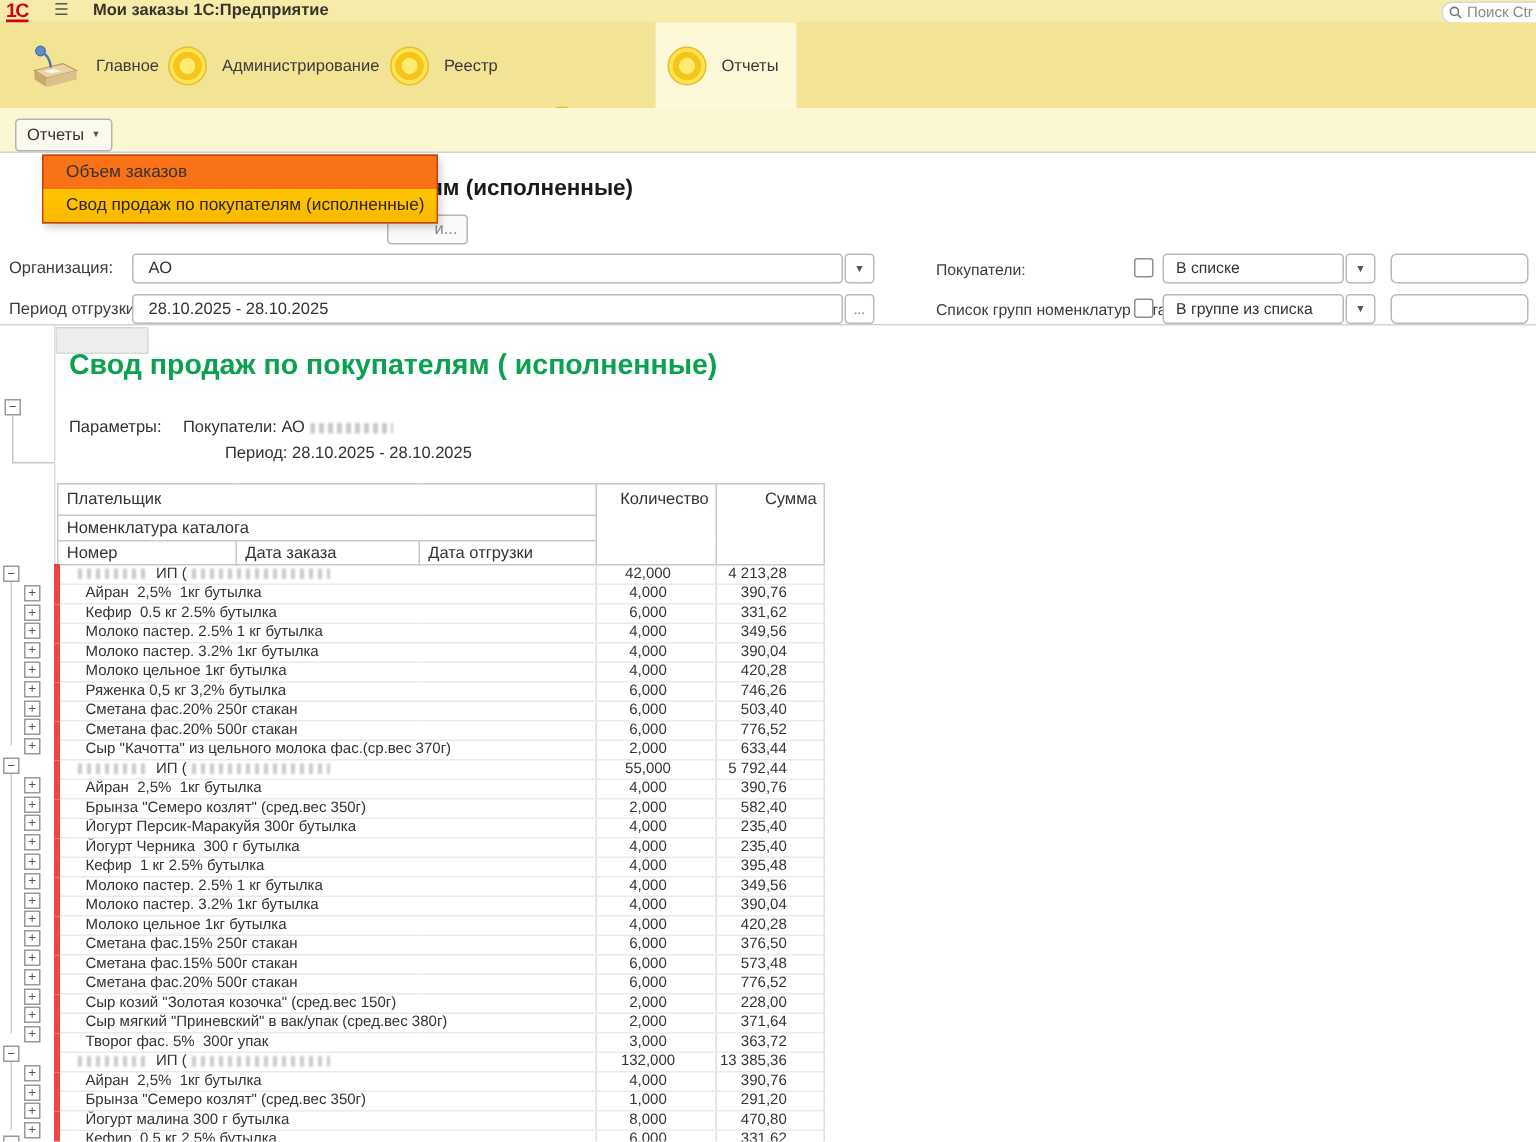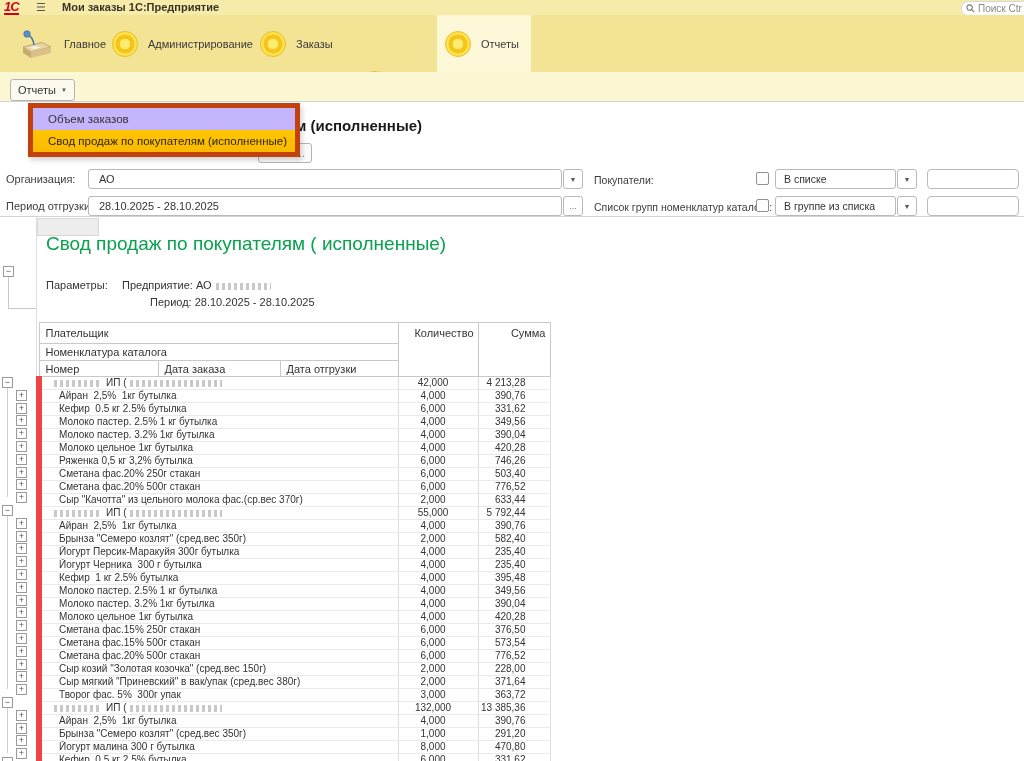--- a/index.html
+++ b/index.html
@@ -5,21 +5,21 @@
   html,body{margin:0;padding:0;}
   body{
     width:1024px;height:761px;position:relative;overflow:hidden;
     background:#fff;font-family:"Liberation Sans",sans-serif;
     -webkit-font-smoothing:antialiased;
   }
   
   #titlebar{position:absolute;left:0;top:0;width:1024px;height:15px;
     background:var(--titlebar-bg);border-bottom:1px solid #e6d88f;}
   #logo{position:absolute;left:4px;top:0px;font-size:13px;font-weight:bold;
-    color:var(--logo-red);letter-spacing:-1px;border-bottom:2px solid var(--logo-red);line-height:13px;font-style:italic;}
+    color:var(--logo-red);letter-spacing:-1px;border-bottom:2px solid var(--logo-red);line-height:13px;}
   #hamburger{position:absolute;left:36px;top:1px;font-size:11px;color:#555;line-height:13px;cursor:pointer;}
   #app-title{position:absolute;left:62px;top:1px;font-size:11px;font-weight:bold;color:#38332a;line-height:13px;}
   #searchbox{position:absolute;left:961px;top:1px;width:70px;height:13px;background:#fff;
     border:1px solid #d8d8d8;border-radius:7px 0 0 7px;display:flex;align-items:center;}
   #searchbox svg{margin-left:4px;flex:0 0 auto;}
   #search-ph{font-size:10px;color:#8a8a8a;margin-left:3px;white-space:nowrap;overflow:hidden;}
   
   #tabbar{position:absolute;left:0;top:15px;width:1024px;height:57px;background:var(--tabbar-bg);}
   .tab{position:absolute;top:0;height:57px;display:flex;align-items:center;
     padding:0 12px 0 8px;cursor:pointer;}
@@ -36,28 +36,28 @@
     border:1px solid #b3b3b3;border-radius:3px;background:#fcfaef;
     display:flex;align-items:center;font-size:11px;color:#333;cursor:pointer;}
   #reports-button .caret{font-size:6px;color:#555;margin-left:5px;}
   
   #content{position:absolute;left:0;top:102px;width:1024px;height:659px;background:#fff;}
   #page-title{position:absolute;left:85px;top:117px;font-size:15px;font-weight:bold;color:#1a1a1a;white-space:nowrap;z-index:2;}
   #partial-button{position:absolute;left:258px;top:143px;width:54px;height:20px;box-sizing:border-box;
     border:1px solid #b5b5b5;border-radius:3px;background:#fafafa;z-index:2;
     font-size:11px;color:#8a8a8a;text-align:right;padding:3px 6px 0 0;cursor:pointer;}
   
-  #dropdown{position:absolute;left:28px;top:103px;width:262px;background:#c4b5fd;
-    border:5px solid #c2410c;box-shadow:2px 3px 5px rgba(0,0,0,.18);z-index:10;}
+  #dropdown{position:absolute;left:28px;top:103px;width:262px;background:#f97316;
+    border:1px solid #c2410c;box-shadow:2px 3px 5px rgba(0,0,0,.18);z-index:10;}
   .menu-item{height:22px;line-height:22px;padding-left:15px;font-size:11.5px;color:#333;
     white-space:nowrap;cursor:pointer;}
   .menu-item.highlight{background:linear-gradient(var(--menu-highlight),#fbb900);color:#2e2600;}
   
   .flabel{position:absolute;font-size:11px;color:#3c3c3c;white-space:nowrap;z-index:1;}
-  .flabel.small{font-size:10.5px;}
+  .flabel.small{font-size:10.5px;margin-left:30px;}
   .field{position:absolute;height:20px;box-sizing:border-box;border:1px solid #b9b9b9;
     border-radius:3px;background:#fff;font-size:11px;color:#333;
     display:flex;align-items:center;padding-left:10px;z-index:1;cursor:text;white-space:nowrap;overflow:hidden;}
   .sq-btn{position:absolute;width:20px;height:20px;box-sizing:border-box;border:1px solid #b9b9b9;
     border-radius:3px;background:#fff;z-index:1;cursor:pointer;
     display:flex;align-items:center;justify-content:center;font-size:7px;color:#555;}
   .chk{position:absolute;width:13px;height:13px;box-sizing:border-box;border:1px solid #909090;
     border-radius:2px;background:#fff;z-index:1;cursor:pointer;}
   #fld-org{left:88px;top:169px;width:474px;}
   #btn-org-arrow{left:563px;top:169px;}
@@ -73,42 +73,42 @@
   #btn-buyers-arrow{left:897px;top:169px;}
   #combo-groups{left:775px;top:196px;width:121px;font-size:10.5px;padding-left:8px;}
   #btn-groups-arrow{left:897px;top:196px;}
   #fld-buyers-extra{left:927px;top:169px;width:92px;border-radius:4px;}
   #fld-groups-extra{left:927px;top:196px;width:92px;border-radius:4px;}
   #filters-sep{position:absolute;left:0;top:216px;width:1024px;height:1px;background:#d4d4d4;}
   
   #gutter-vline{position:absolute;left:36px;top:217px;width:1px;height:544px;background:#dedede;}
   #corner-box{position:absolute;left:37px;top:218px;width:62px;height:18px;box-sizing:border-box;
     background:#ededed;border:1px solid #d9d9d9;}
-  #report-title{position:absolute;left:46px;top:233px;font-size:19px;font-weight:normal;
+  #report-title{position:absolute;left:46px;top:233px;font-size:19px;font-weight:bold;
     color:var(--report-title-green);white-space:nowrap;}
   #params-label{position:absolute;left:46px;top:279px;font-size:11px;color:#333;}
   #params-org{position:absolute;left:122px;top:279px;font-size:11px;color:#333;white-space:pre;}
   #params-period{position:absolute;left:122px;top:296px;font-size:11px;color:#333;margin-left:28px;}
   .collapse-box{position:absolute;width:11px;height:11px;box-sizing:border-box;border:1px solid #9a9a9a;
     background:#fff;font-size:9px;line-height:8px;text-align:center;color:#555;cursor:pointer;z-index:3;}
   #param-collapse{left:3px;top:266px;}
   #param-conn-v{position:absolute;left:8px;top:277px;width:1px;height:31px;background:#c9c9c9;}
   #param-conn-h{position:absolute;left:8px;top:308px;width:28px;height:1px;background:#c9c9c9;}
   #report-table{position:absolute;left:36px;top:322px;width:511px;border-collapse:collapse;
     table-layout:fixed;z-index:1;}
   #report-table td{box-sizing:border-box;overflow:hidden;}
   #report-table thead td{border:1px solid #c9c9c9;font-size:11px;color:#333;padding:0 0 0 6px;
     vertical-align:middle;white-space:nowrap;background:#fff;}
   #report-table thead tr.h1 td{height:21px;}
   #report-table thead tr.h2 td{height:17px;}
   #report-table thead tr.h3 td{height:16px;}
   #report-table thead td.hnum{text-align:right;padding:4px 4px 0 0;vertical-align:top;}
   #report-table tbody td{height:12.8px;font-size:10px;color:#333;padding:0;line-height:12px;
     border-right:1px solid #ddd;border-bottom:1px solid #eaeaea;white-space:pre;}
-  #report-table tbody td.name{padding-left:17px;border-left:6px solid #ef4444;}
+  #report-table tbody td.name{padding-left:17px;border-left:4px solid #ef4444;}
   #report-table tbody tr.group-row td{border-top:1px solid #b5b5b5;}
   #report-table tbody tr.group-row td.name{padding-left:8px;}
   #report-table tbody td.qty{text-align:center;padding-right:10px;}
   #report-table tbody td.sum{text-align:right;padding-right:24px;}
   .redact{display:inline-block;height:7px;vertical-align:middle;margin:0 4px;opacity:.55;
     background:repeating-linear-gradient(90deg,#9d9d9d 0 3px,transparent 3px 6px);filter:blur(.7px);}
   .gconn{position:absolute;left:7px;width:1px;background:#cfcfcf;z-index:0;}
 </style>
 </head>
 <body>
@@ -137,21 +137,21 @@
           <circle cx="7" cy="5" r="3.2" fill="#5b8fc9" stroke="#3c6ea5" stroke-width="0.8"></circle>
         </svg></span>
       <span class="tab-label">Главное</span>
     </div>
     <div class="tab" style="left: 104px;">
       <span class="coin"></span>
       <span class="tab-label">Администрирование</span>
     </div>
     <div class="tab" style="left: 252px;">
       <span class="coin"></span>
-      <span class="tab-label">Заказы</span>
+      <span class="tab-label">Реестр</span>
     </div>
     <div class="tab" style="left: 354px; margin-top: 40px;">
       <span class="coin"></span>
       <span class="tab-label">Новости</span>
     </div>
     <div class="tab selected" style="left: 437px;">
       <span class="coin"></span>
       <span class="tab-label">Отчеты</span>
     </div>
   </div>
@@ -194,21 +194,21 @@
 
 <div id="filters-sep"></div>
 
 <div id="gutter-vline"></div>
 <div id="corner-box"></div>
 <div id="report-title">Свод продаж по покупателям ( исполненные)</div>
 <div class="collapse-box" id="param-collapse">−</div>
 <div id="param-conn-v"></div>
 <div id="param-conn-h"></div>
 <span id="params-label">Параметры:</span>
-<span id="params-org"><span>Предприятие: АО</span><span class="redact" style="width:55px"></span></span>
+<span id="params-org"><span>Покупатели: АО</span><span class="redact" style="width:55px"></span></span>
 <span id="params-period">Период: 28.10.2025 - 28.10.2025</span>
 
 <table id="report-table">
   <colgroup>
     <col style="width:119px">
       <col style="width:122px">
       <col style="width:118px">
     <col style="width:80px">
       <col style="width:72px">
   </colgroup>
@@ -324,21 +324,21 @@
         <td class="sum">420,28</td>
       </tr>
       <tr>
         <td class="name" colspan="3">Сметана фас.15% 250г стакан</td>
         <td class="qty">6,000</td>
         <td class="sum">376,50</td>
       </tr>
       <tr>
         <td class="name" colspan="3">Сметана фас.15% 500г стакан</td>
         <td class="qty">6,000</td>
-        <td class="sum">573,54</td>
+        <td class="sum">573,48</td>
       </tr>
       <tr>
         <td class="name" colspan="3">Сметана фас.20% 500г стакан</td>
         <td class="qty">6,000</td>
         <td class="sum">776,52</td>
       </tr>
       <tr>
         <td class="name" colspan="3">Сыр козий "Золотая козочка" (сред.вес 150г)</td>
         <td class="qty">2,000</td>
         <td class="sum">228,00</td>

